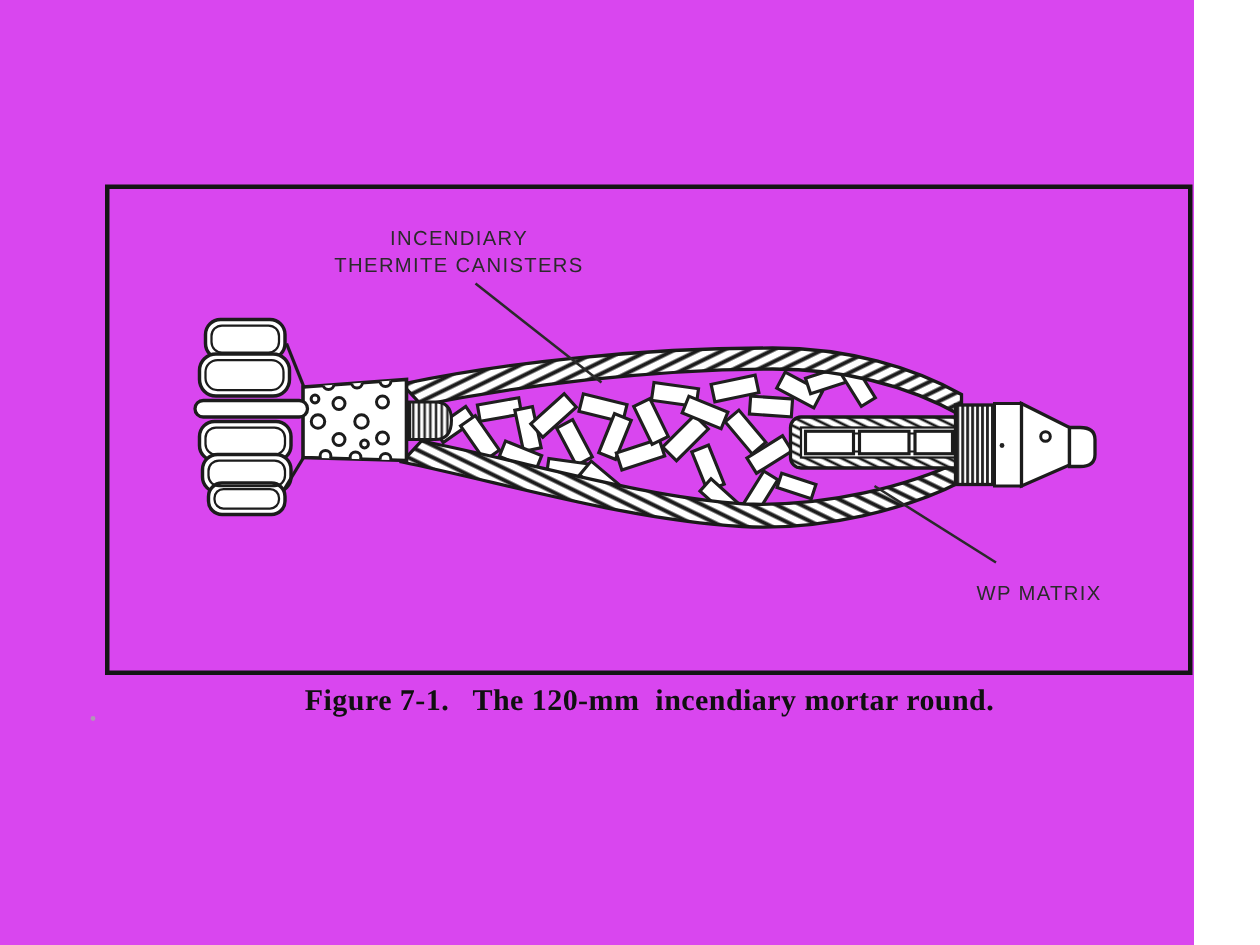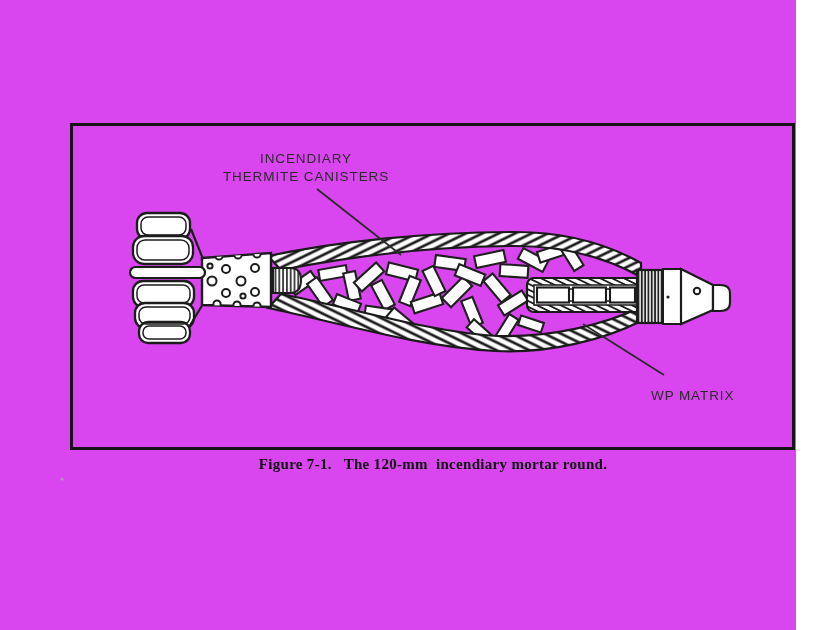--- a/index.html
+++ b/index.html
@@ -9,21 +9,21 @@
   }
   .diagram-svg{position:absolute;left:0;top:0;width:840px;height:630px;}
   .lbl{
     font-family:"Liberation Sans",sans-serif;
     font-size:13.5px;letter-spacing:0.9px;fill:#2b2b2b;
   }
   .caption{
     position:absolute;left:70px;top:456px;width:726px;
     text-align:center;
     font-family:"Liberation Serif",serif;
-    font-weight:bold;font-size:15px;color:#101010;
+    font-weight:bold;font-size:20px;color:#101010;
     letter-spacing:0.3px;white-space:pre;
   }
 </style>
 </head>
 <body>
 
 <div class="page">
 
   <svg class="diagram-svg" viewBox="0 0 840 630" xmlns="http://www.w3.org/2000/svg">
 

